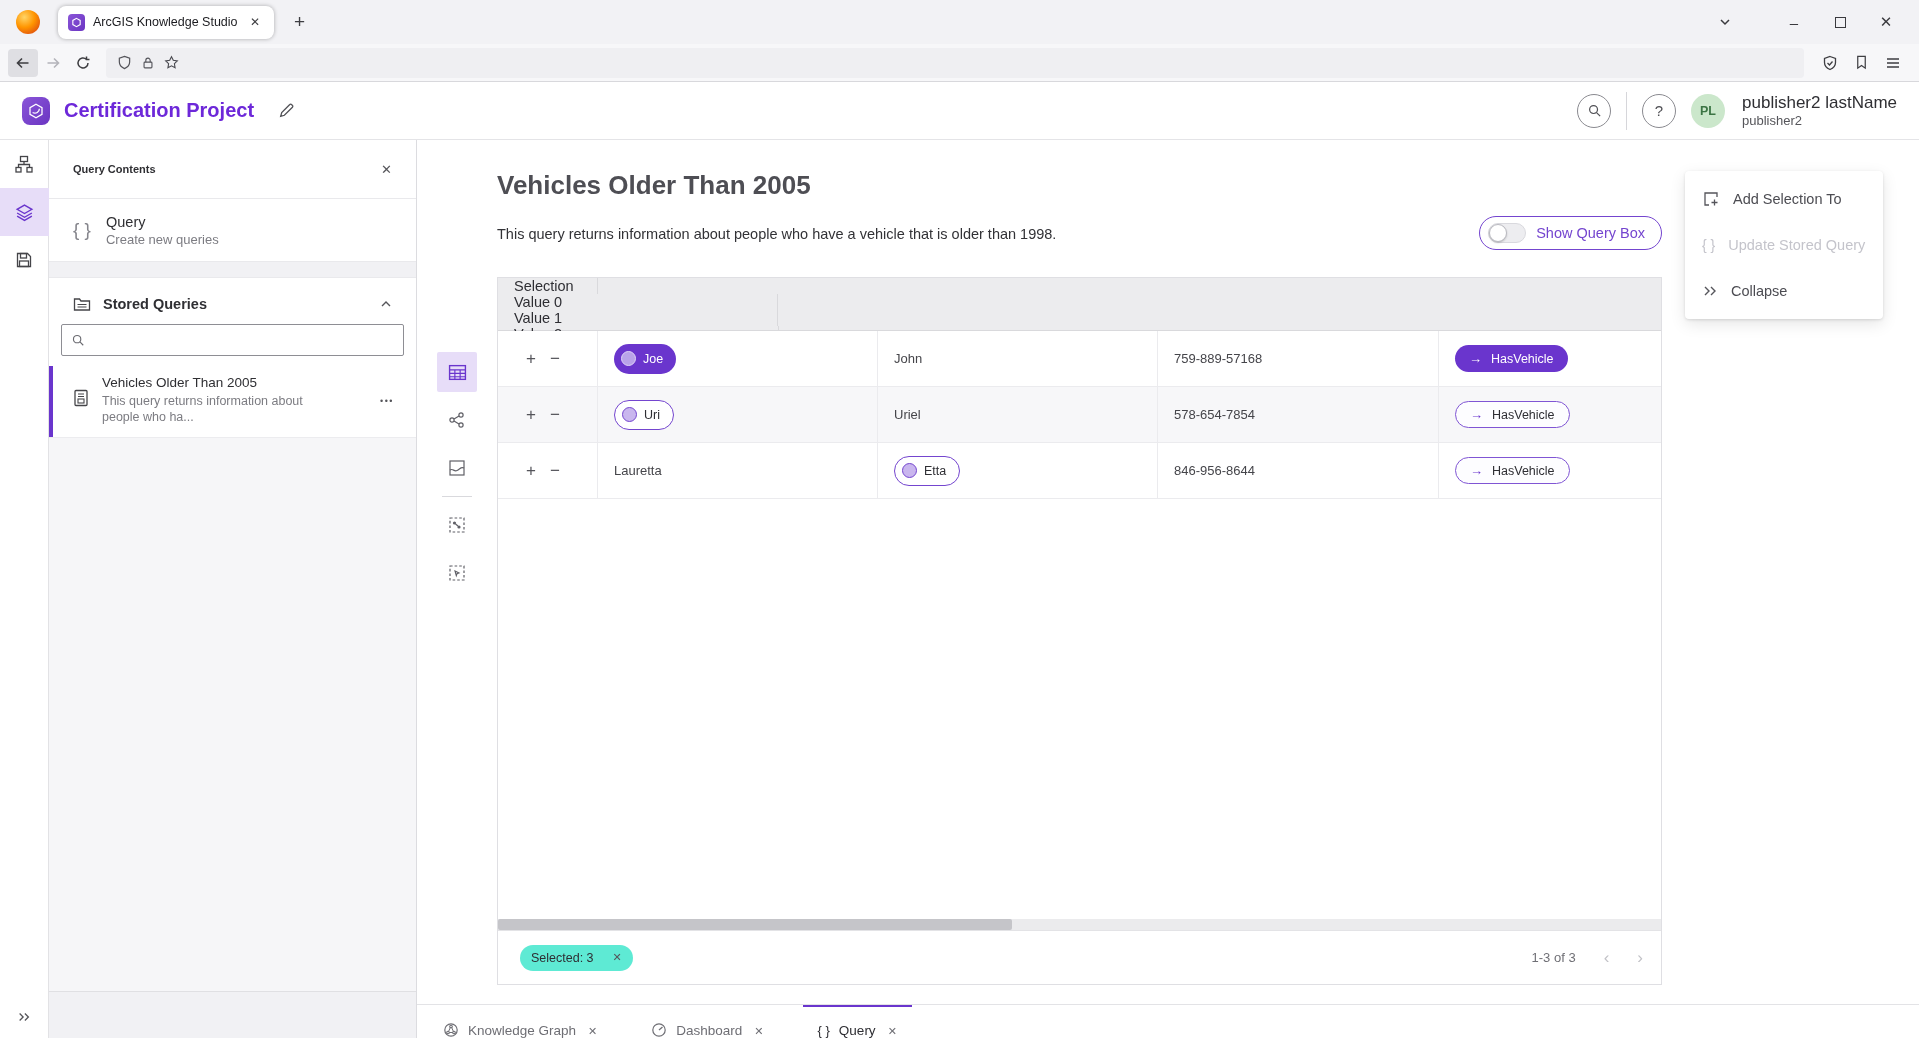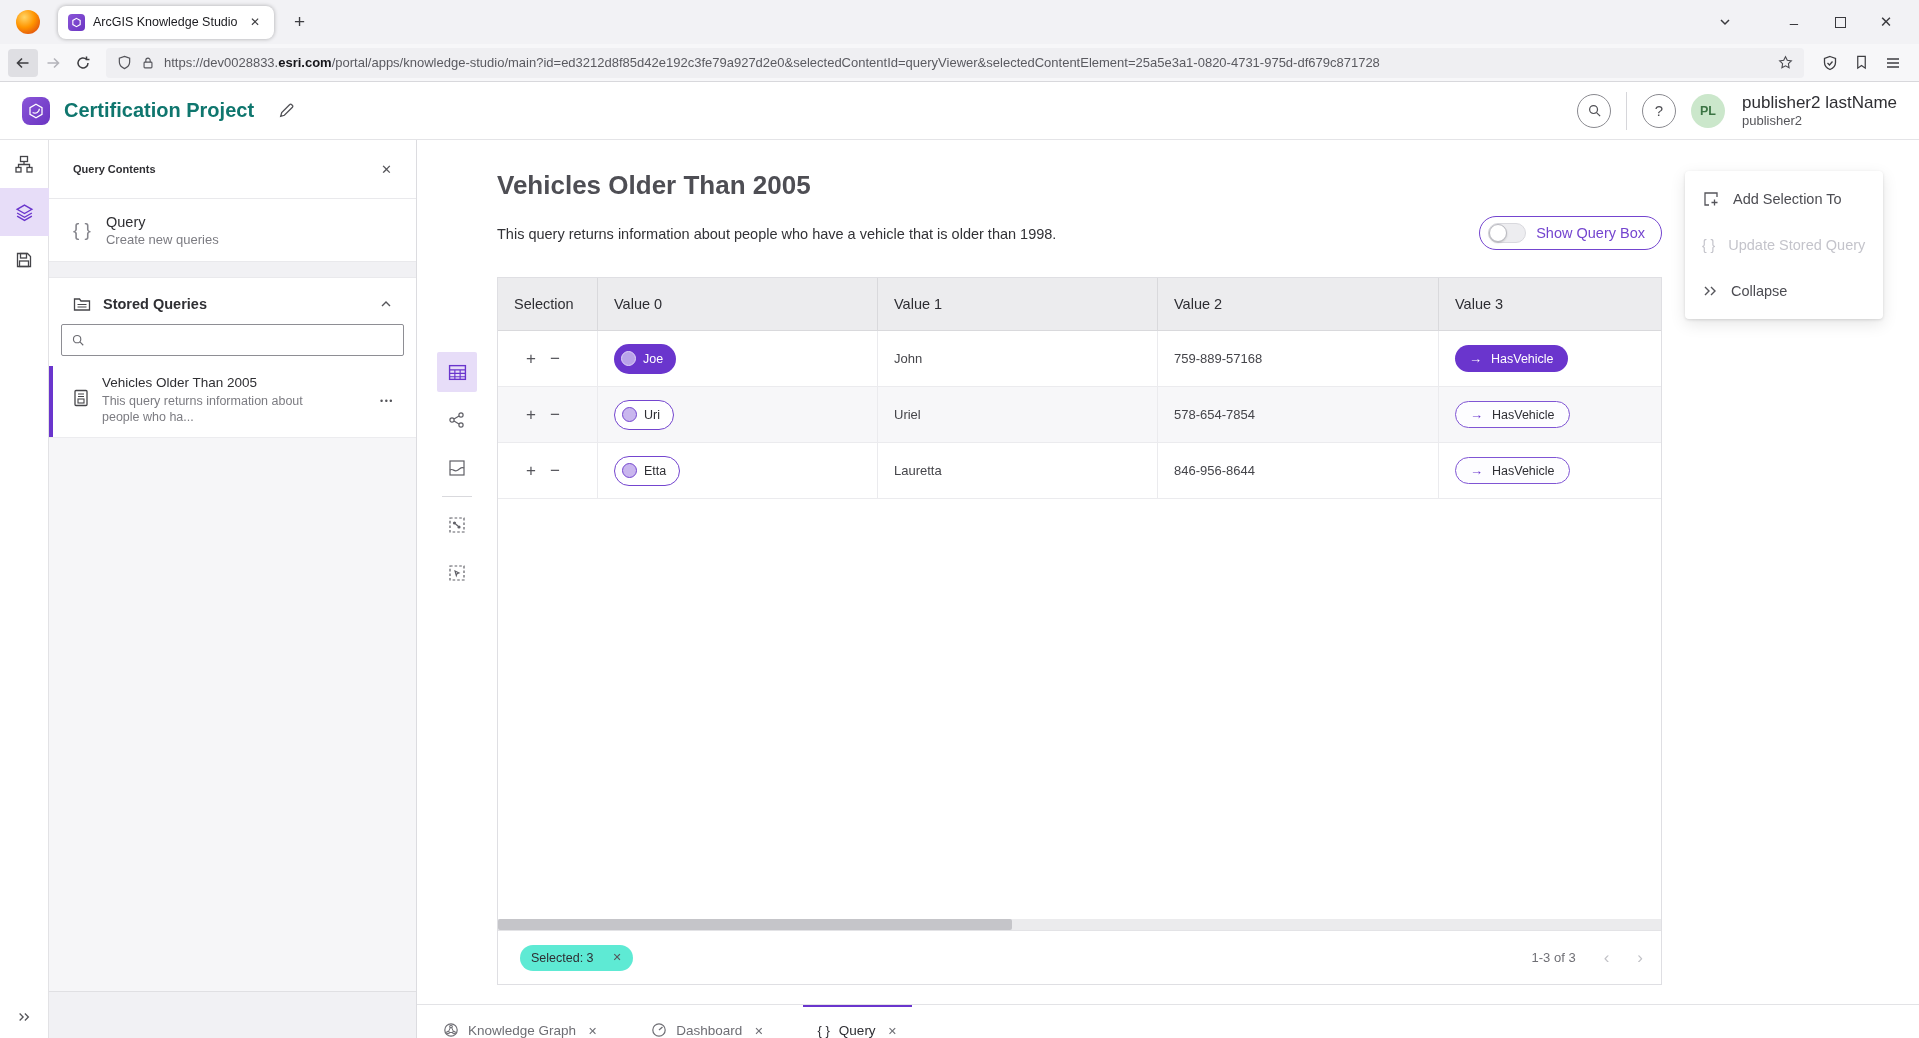--- a/index.html
+++ b/index.html
@@ -33,21 +33,21 @@
     display:flex; align-items:center; padding:0 11px; gap:9px; overflow:hidden; }
   .url-text { font-size:13px; white-space:nowrap; overflow:hidden; flex:1; }
   .url-dim { color:#5a5a60; } .url-domain { color:#15151a; font-weight:700; }
   .nav-right { display:flex; align-items:center; gap:16px; padding:0 10px; }
 
   
   .appheader { height:58px; background:#fff; border-bottom:1px solid #e4e4e7;
     display:flex; align-items:center; padding:0 22px; }
   .logo { width:28px; height:28px; border-radius:8px; background:linear-gradient(135deg,#8a55d8,#6b35c2);
     display:flex; align-items:center; justify-content:center; margin-right:14px; }
-  .proj-title { font-size:20px; font-weight:600; color:#0f766e; }
+  .proj-title { font-size:20px; font-weight:600; color:#6d28d9; }
   .pencil { margin-left:24px; }
   .hdr-right { margin-left:auto; display:flex; align-items:center; gap:15px; }
   .circle-btn { width:34px; height:34px; border-radius:50%; border:1px solid #8a8a90;
     display:flex; align-items:center; justify-content:center; color:#4f4f54; font-size:15px; }
   .hdr-divider { width:1px; height:38px; background:#d6d6da; }
   .avatar { width:34px; height:34px; border-radius:50%; background:#cbe7cb; color:#3c7544;
     font-size:12.5px; font-weight:700; display:flex; align-items:center; justify-content:center; }
   .usercol { line-height:1.25; margin-left:2px; }
   .user-name { font-size:17px; color:#2f2f33; }
   .user-sub { font-size:13px; color:#55555a; }
@@ -98,21 +98,21 @@
   .knob { position:absolute; left:0; top:0; width:18px; height:18px; border-radius:50%; background:#fff;
     border:1px solid #b9b9c0; box-shadow:0 1px 2px rgba(0,0,0,.18); }
 
   .toolbar { position:absolute; left:20px; top:212px; width:40px; display:flex; flex-direction:column; align-items:center; }
   .tool-btn { width:40px; height:40px; display:flex; align-items:center; justify-content:center; color:#5f5f66; margin-bottom:8px; }
   .tool-btn.selected { background:#e7ddf8; border-radius:2px; color:#6a35cd; }
   .tool-divider { width:30px; height:1px; background:#d9d9dd; margin:0 0 8px; }
 
   .table-block { position:absolute; left:80px; top:137px; width:1165px; height:708px;
     border:1px solid #dfdfe3; display:flex; flex-direction:column; background:#fff; }
-  .thead { display:flex; height:53px; background:#ececee; border-bottom:1px solid #d9d9dc; flex-shrink:0; }
+  .thead { display:flex; height:53px; background:#ececee; border-bottom:1px solid #d9d9dc; flex-shrink:0;flex-direction:column; }
   .th { display:flex; align-items:center; padding-left:16px; font-size:14.5px; color:#2e2e33; border-right:1px solid #d9d9dc; }
   .c0 { width:100px; } .c1 { width:280px; } .c2 { width:280px; } .c3 { width:281px; } .c4 { flex:1; border-right:none !important; }
   .trow { display:flex; height:56px; border-bottom:1px solid #ebebee; flex-shrink:0; background:#fff; }
   .trow.alt { background:#f7f7f9; }
   .td { display:flex; align-items:center; padding-left:16px; font-size:13px; color:#45454a; border-right:1px solid #ebebee; }
   .td.c0 { gap:14px; padding-left:28px; }
   .pm { font-size:17px; color:#54545a; line-height:1; }
   .epill { height:30px; border-radius:15px; display:inline-flex; align-items:center; gap:7px; padding:0 13px 0 7px; font-size:12.5px; }
   .epill.filled { background:#6a35cd; color:#fff; }
   .epill.filled .edot { background:#b9a3e9; border:1.5px solid #e0d4f8; }
@@ -201,21 +201,20 @@
       <svg width="15" height="15" viewBox="0 0 16 16">
           <path d="M8 1.5l5.5 2v4c0 3.4-2.4 5.7-5.5 7-3.1-1.3-5.5-3.6-5.5-7v-4z" fill="none" stroke="#55555b" stroke-width="1.3"></path>
         </svg>
     </span>
     <span>
       <svg width="14" height="14" viewBox="0 0 16 16">
           <rect x="3.5" y="7" width="9" height="6.5" rx="1" fill="none" stroke="#55555b" stroke-width="1.3"></rect>
           <path d="M5.5 7V5a2.5 2.5 0 0 1 5 0v2" fill="none" stroke="#55555b" stroke-width="1.3"></path>
         </svg>
     </span>
-    <span class="url-text"><span class="url-dim">https://dev0028833.</span><span class="url-domain">esri.com</span><span class="url-dim">/portal/apps/knowledge-studio/main?id=ed3212d8f85d42e192c3fe79a927d2e0&amp;selectedContentId=queryViewer&amp;selectedContentElement=25a5e3a1-0820-4731-975d-df679c871728</span></span>
     <span>
       <svg width="15" height="15" viewBox="0 0 16 16">
           <path d="M8 1.8l1.9 3.9 4.3.6-3.1 3 .7 4.3L8 11.6l-3.8 2 .7-4.3-3.1-3 4.3-.6z" fill="none" stroke="#4a4a50" stroke-width="1.2"></path>
         </svg>
     </span>
   </div>
   <div class="nav-right">
     <span>
       <svg width="16" height="16" viewBox="0 0 16 16">
           <path d="M8 1.5l5.5 2v4c0 3.4-2.4 5.7-5.5 7-3.1-1.3-5.5-3.6-5.5-7v-4z" fill="none" stroke="#3e3e42" stroke-width="1.3"></path>
@@ -455,27 +454,27 @@
                 <span>HasVehicle</span>
               </span>
             </span>
         </div>
 
         <div class="trow">
           <span class="td c0">
               <span class="pm">+</span>
               <span class="pm">−</span>
             </span>
+          <span class="td c2">Lauretta</span>
           <span class="td c1">
               <span class="epill outline">
                 <span class="edot"></span>
                 <span>Etta</span>
               </span>
             </span>
-          <span class="td c2">Lauretta</span>
           <span class="td c3">846-956-8644</span>
           <span class="td c4">
               <span class="rpill outline">
                 <span class="arr">→</span>
                 <span>HasVehicle</span>
               </span>
             </span>
         </div>
 
         <div class="tfill"></div>

